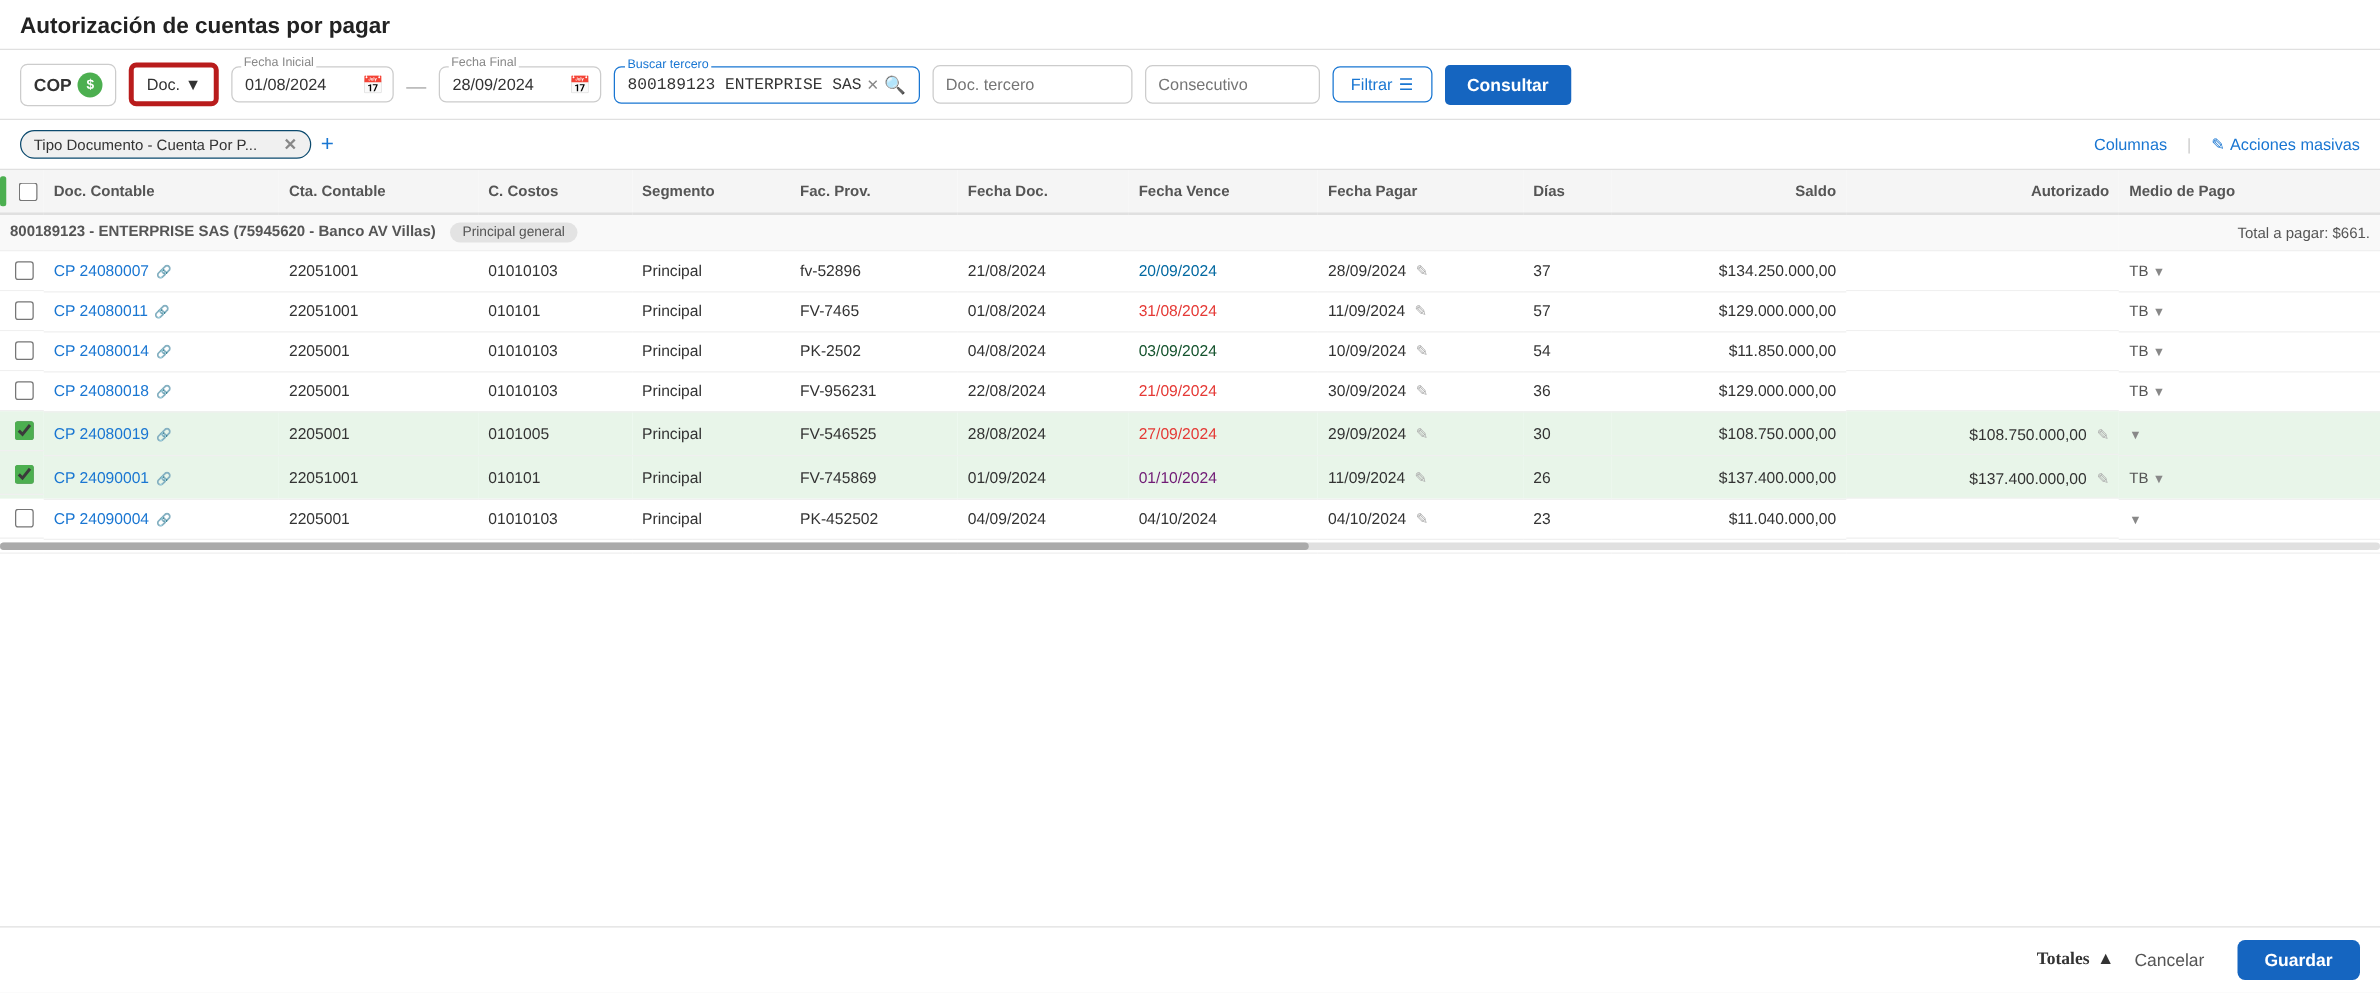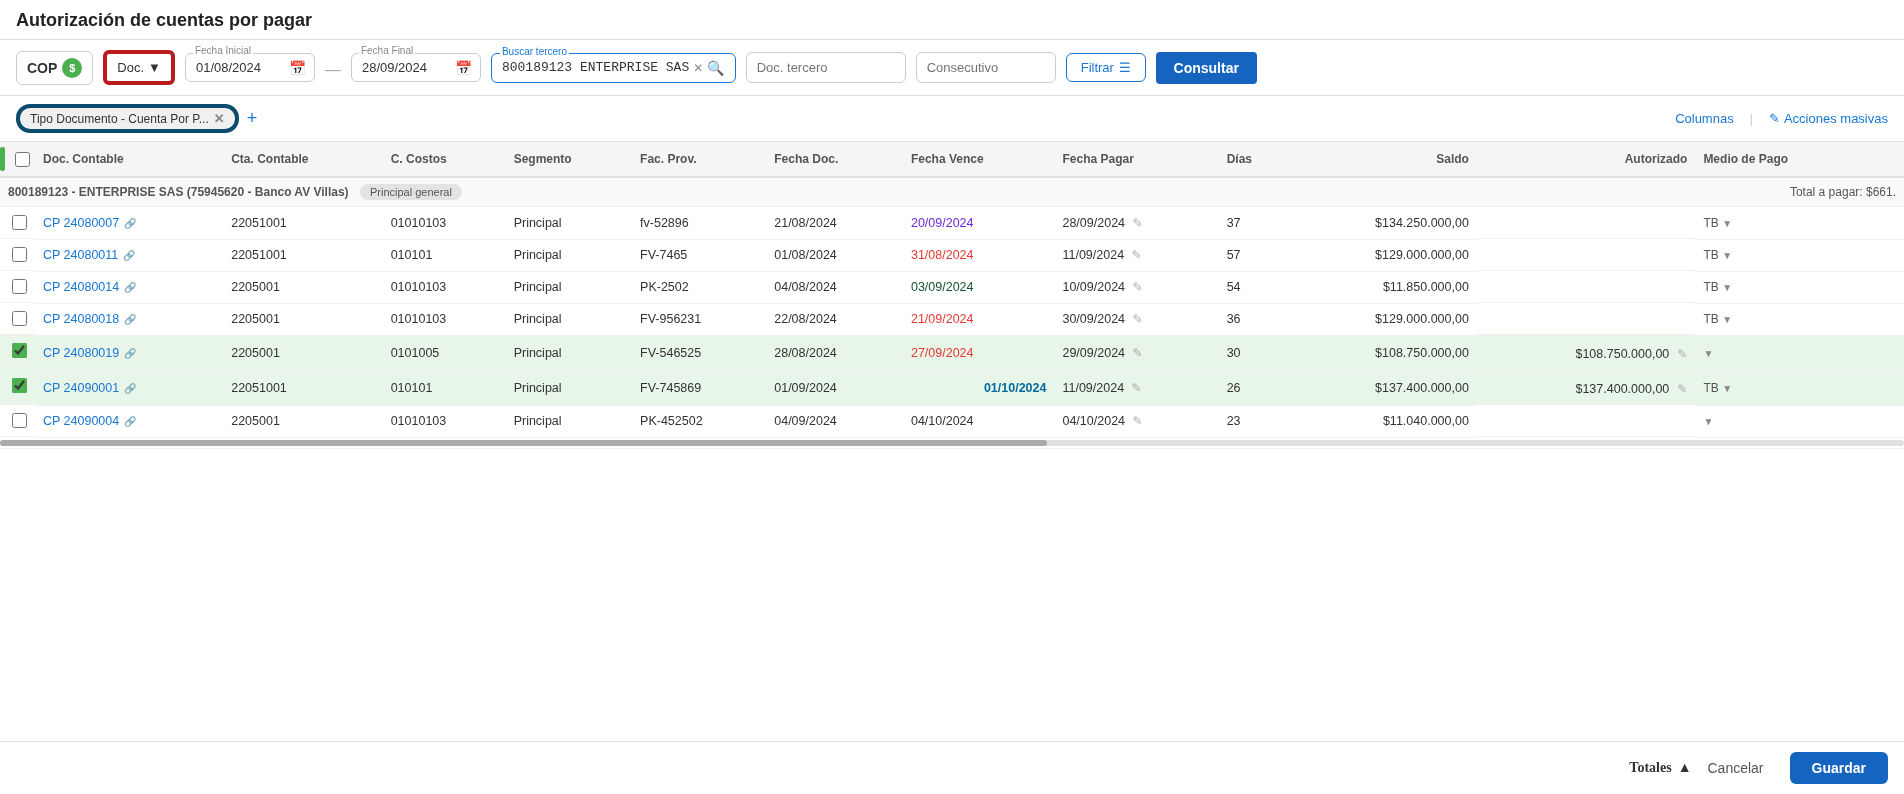--- a/index.html
+++ b/index.html
@@ -29,21 +29,21 @@
     .search-tercero .clear-icon { cursor: pointer; color: #888; margin: 0 4px; font-size: 12px; }
     .search-tercero .search-icon { color: #888; font-size: 14px; }
 
     .doc-tercero-input { border: 1px solid #ccc; border-radius: 6px; padding: 7px 10px; font-size: 13px; color: #aaa; outline: none; width: 160px; }
     .consecutivo-input { border: 1px solid #ccc; border-radius: 6px; padding: 7px 10px; font-size: 13px; color: #aaa; outline: none; width: 140px; }
 
     .filtrar-btn { display: flex; align-items: center; gap: 5px; border: 1px solid #1976d2; border-radius: 6px; padding: 6px 14px; cursor: pointer; background: #fff; color: #1976d2; font-size: 13px; font-weight: 500; }
     .consultar-btn { border: none; border-radius: 4px; padding: 8px 18px; cursor: pointer; background: #1565c0; color: #fff; font-size: 14px; font-weight: 600; }
 
     .filter-tags { background: #fff; padding: 8px 16px; border-bottom: 1px solid #e0e0e0; display: flex; align-items: center; gap: 8px; }
-    .filter-tag { display: flex; align-items: center; gap: 5px; background: #f0f0f0; border: 4px solid #0c4a6e; border-radius: 14px; padding: 3px 10px; font-size: 12px; }
+    .filter-tag { display: flex; align-items: center; gap: 21px; background: #f0f0f0; border: 1px solid #0c4a6e; border-radius: 14px; padding: 3px 10px; font-size: 12px; }
     .filter-tag .remove { cursor: pointer; color: #888; font-size: 13px; font-weight: 700; }
     .add-filter { cursor: pointer; color: #1976d2; font-size: 18px; font-weight: 300; }
     .right-actions { margin-left: auto; display: flex; align-items: center; gap: 16px; }
     .columnas-btn { cursor: pointer; color: #1976d2; font-size: 13px; font-weight: 500; }
     .acciones-masivas-btn { cursor: pointer; color: #1976d2; font-size: 13px; font-weight: 500; display: flex; align-items: center; gap: 4px; }
     .edit-icon-blue { color: #1976d2; font-size: 13px; }
 
     .table-container { flex: 1; overflow: auto; background: #fff; }
     table { width: 100%; border-collapse: collapse; }
     thead tr { background: #f5f5f5; }
@@ -185,21 +185,21 @@
       </td>
       <td>
         <a class="link-doc">CP 24080007</a>
         <span class="ext-icon">🔗</span>
       </td>
       <td>22051001</td>
       <td>01010103</td>
       <td>Principal</td>
       <td>fv-52896</td>
       <td>21/08/2024</td>
-      <td style="color:#6d28d9; font-weight:500;">20/09/2024</td>
+      <td style="color:#0369a1; font-weight:500;">20/09/2024</td>
       <td>
         28/09/2024
         <span class="edit-pencil">✎</span>
       </td>
       <td>37</td>
       <td style="text-align:right;">$134.250.000,00</td>
       <td style="text-align:right; display:flex; align-items:center; justify-content:flex-end; gap:4px;">
         <span class="authorized-amount"></span>
 
       </td>
@@ -330,21 +330,21 @@
       </td>
       <td>
         <a class="link-doc">CP 24090001</a>
         <span class="ext-icon">🔗</span>
       </td>
       <td>22051001</td>
       <td>010101</td>
       <td>Principal</td>
       <td>FV-745869</td>
       <td>01/09/2024</td>
-      <td style="color:#0369a1; font-weight:700;text-align:right;">01/10/2024</td>
+      <td style="color:#701a75; font-weight:400;">01/10/2024</td>
       <td>
         11/09/2024
         <span class="edit-pencil">✎</span>
       </td>
       <td>26</td>
       <td style="text-align:right;">$137.400.000,00</td>
       <td style="text-align:right; display:flex; align-items:center; justify-content:flex-end; gap:4px;">
         <span class="authorized-amount">$137.400.000,00</span>
         <span class="edit-pencil">✎</span>
       </td>

